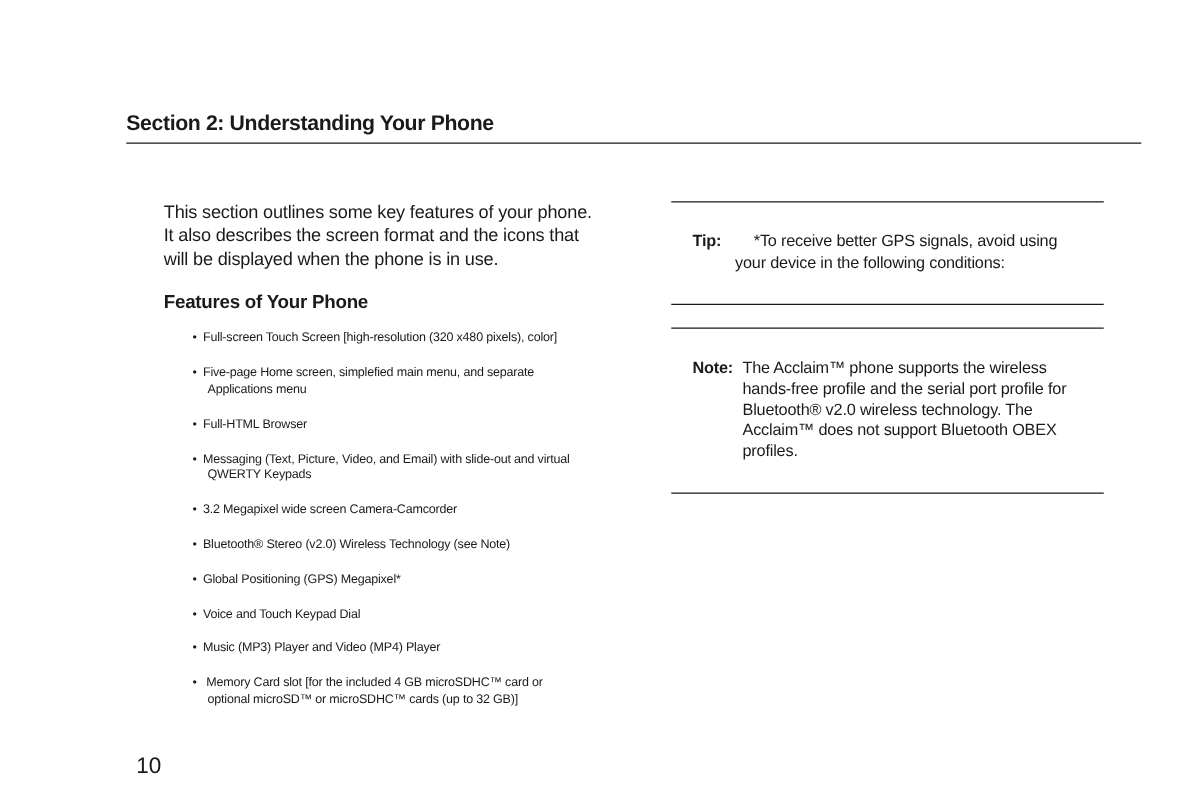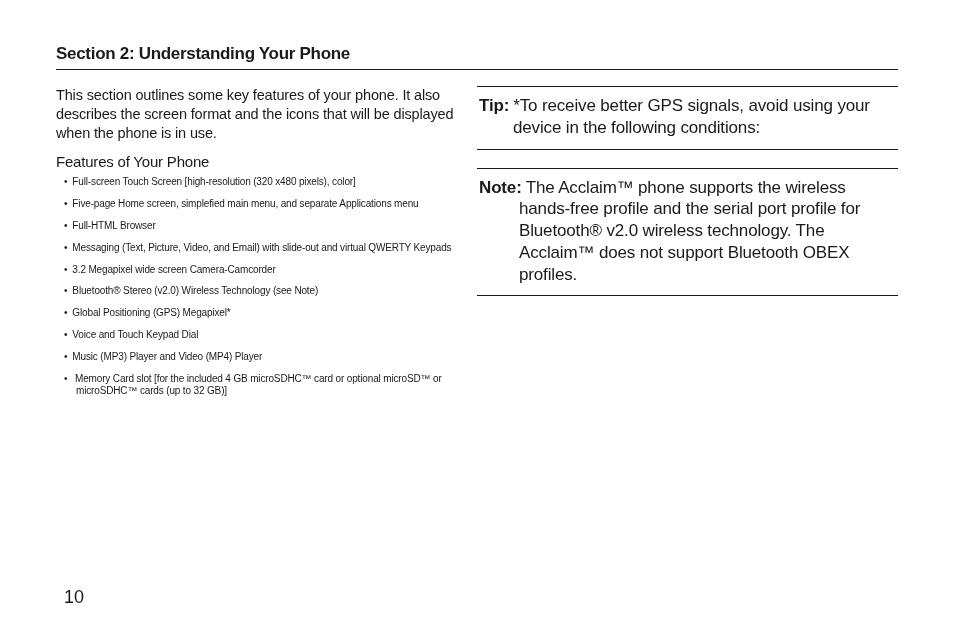--- a/index.html
+++ b/index.html
@@ -1,15 +1,15 @@
 <!DOCTYPE html>
 <html><head>
 <meta charset="utf-8">
 <style>
-  * { margin: 0; padding: 0; box-sizing: border-box; }
+  * { margin: 15px; padding: 0; box-sizing: border-box; }
   body {
     width: 954px;
     height: 636px;
     background: #ffffff;
     font-family: "Helvetica Neue", Helvetica, Arial, sans-serif;
     color: #1a1a1a;
     position: relative;
     padding: 44px 56px 40px 56px;
   }
   .section-title {
@@ -30,21 +30,21 @@
   }
   .intro {
     font-size: 14.5px;
     line-height: 1.32;
     margin-bottom: 10px;
     font-stretch: condensed;
     letter-spacing: -0.15px;
   }
   .subheading {
     font-size: 15px;
-    font-weight: 400;
+    font-weight: 700;
     letter-spacing: -0.2px;
     font-stretch: condensed;
     margin-bottom: 6px;
   }
   .features {
     list-style: none;
     padding-left: 8px;
   }
   .features li {
     font-size: 10px;
@@ -56,21 +56,21 @@
     margin-bottom: 9px;
   }
   .features li::before {
     content: "•";
     margin-right: 5px;
   }
   .callout {
     border-top: 1.5px solid #1a1a1a;
     border-bottom: 1.5px solid #1a1a1a;
     padding: 8px 2px 10px 2px;
-    font-size: 17px;
+    font-size: 13px;
     line-height: 1.28;
     font-stretch: condensed;
     letter-spacing: -0.15px;
   }
   .callout + .callout { margin-top: 18px; }
   .callout .label {
     font-weight: 700;
     float: left;
     margin-right: 4px;
   }

